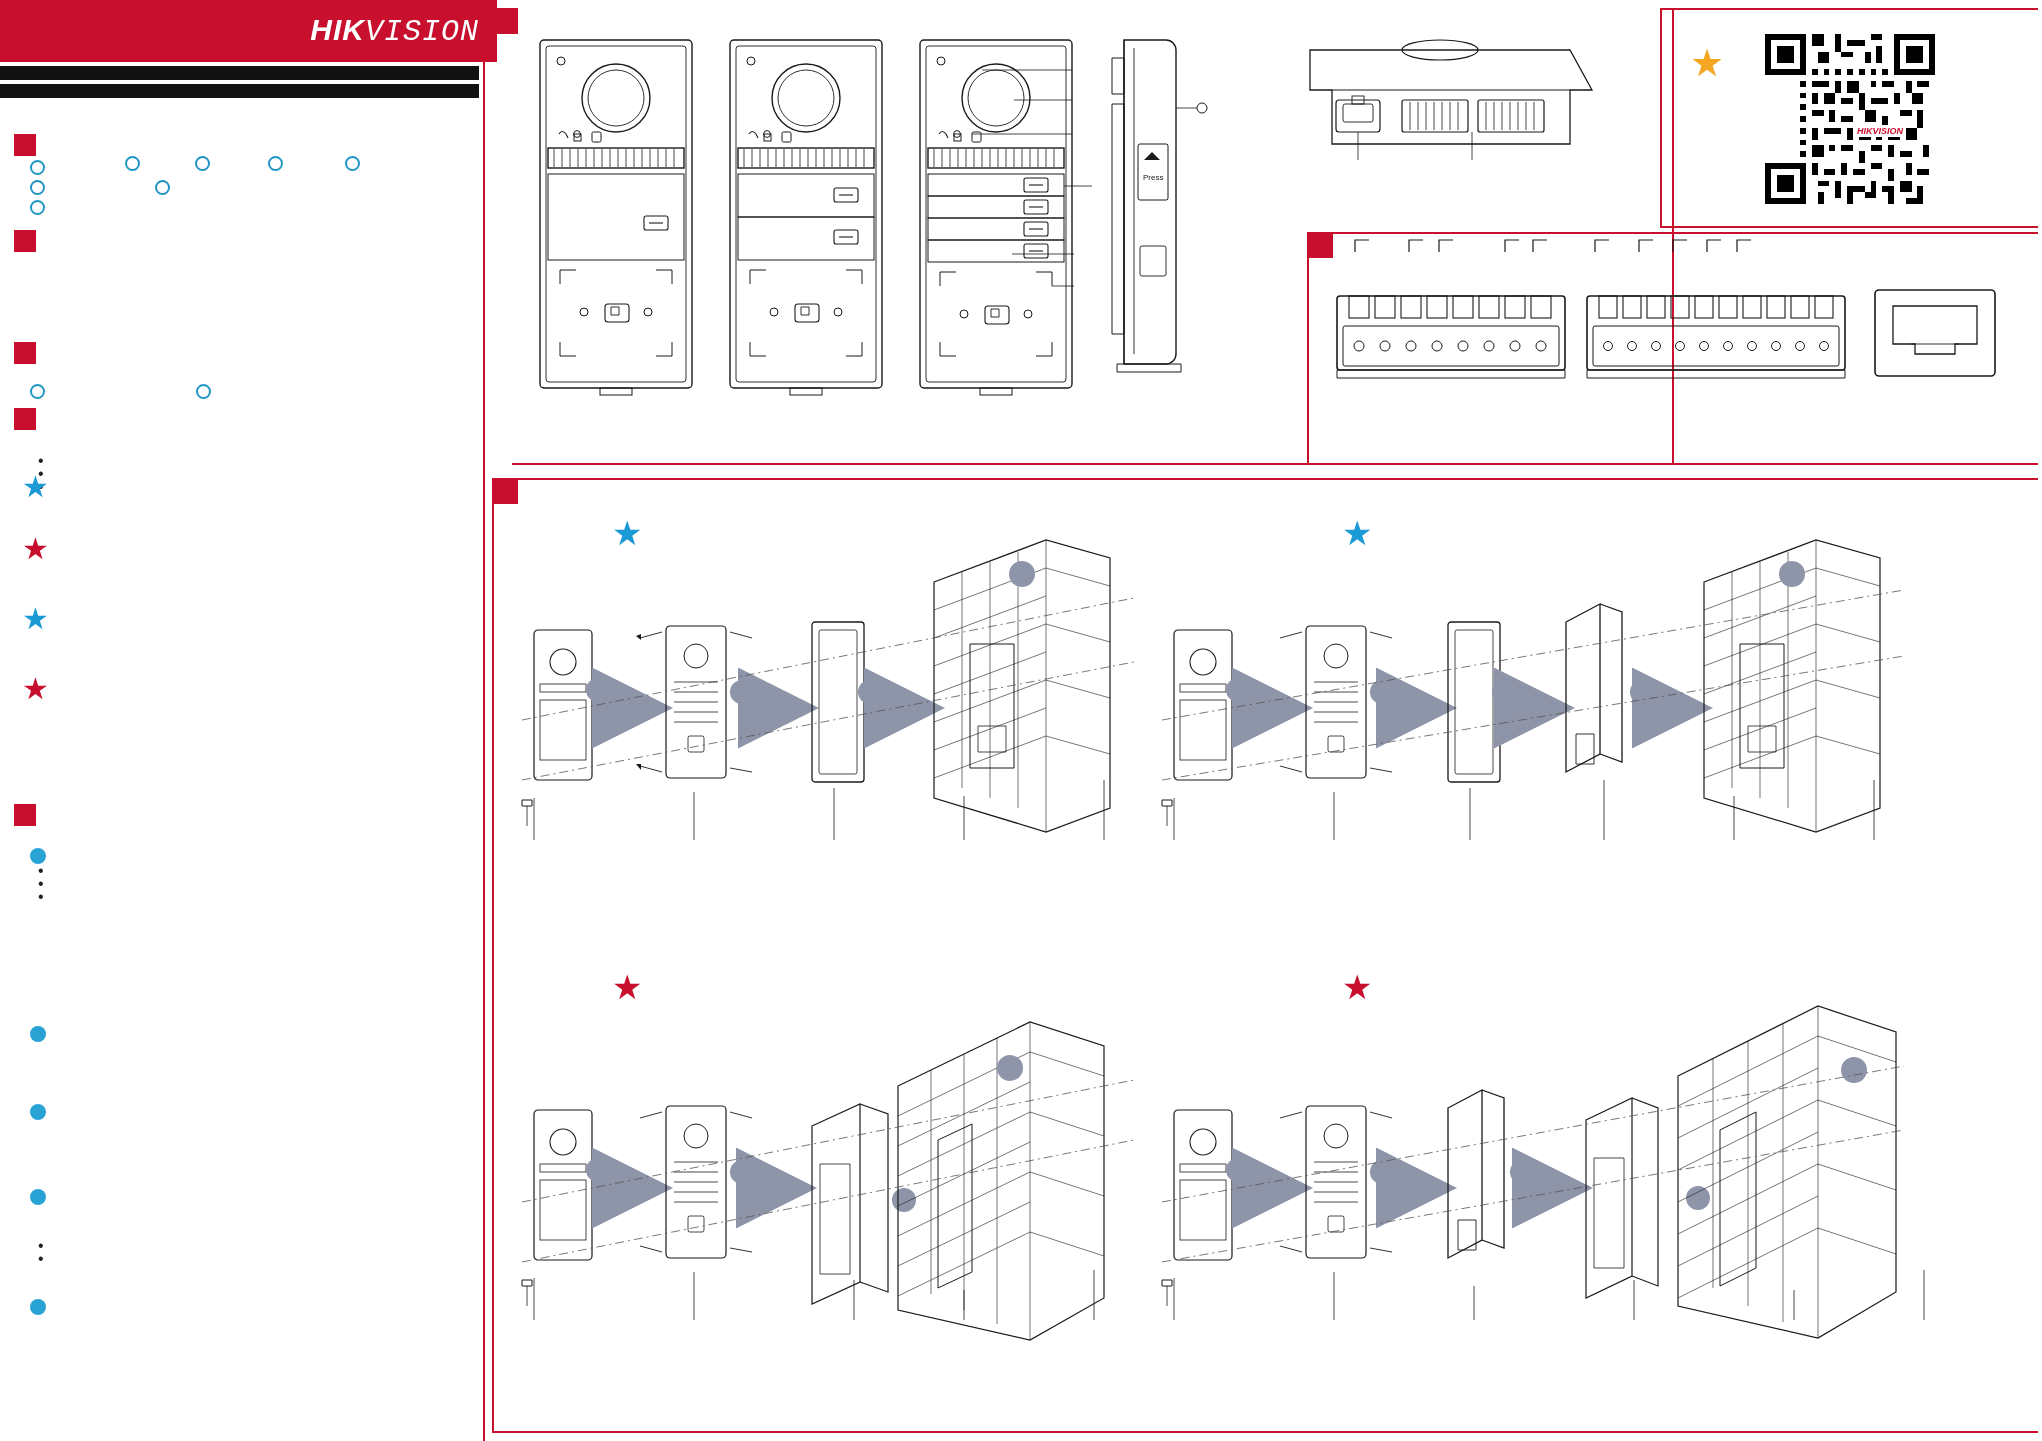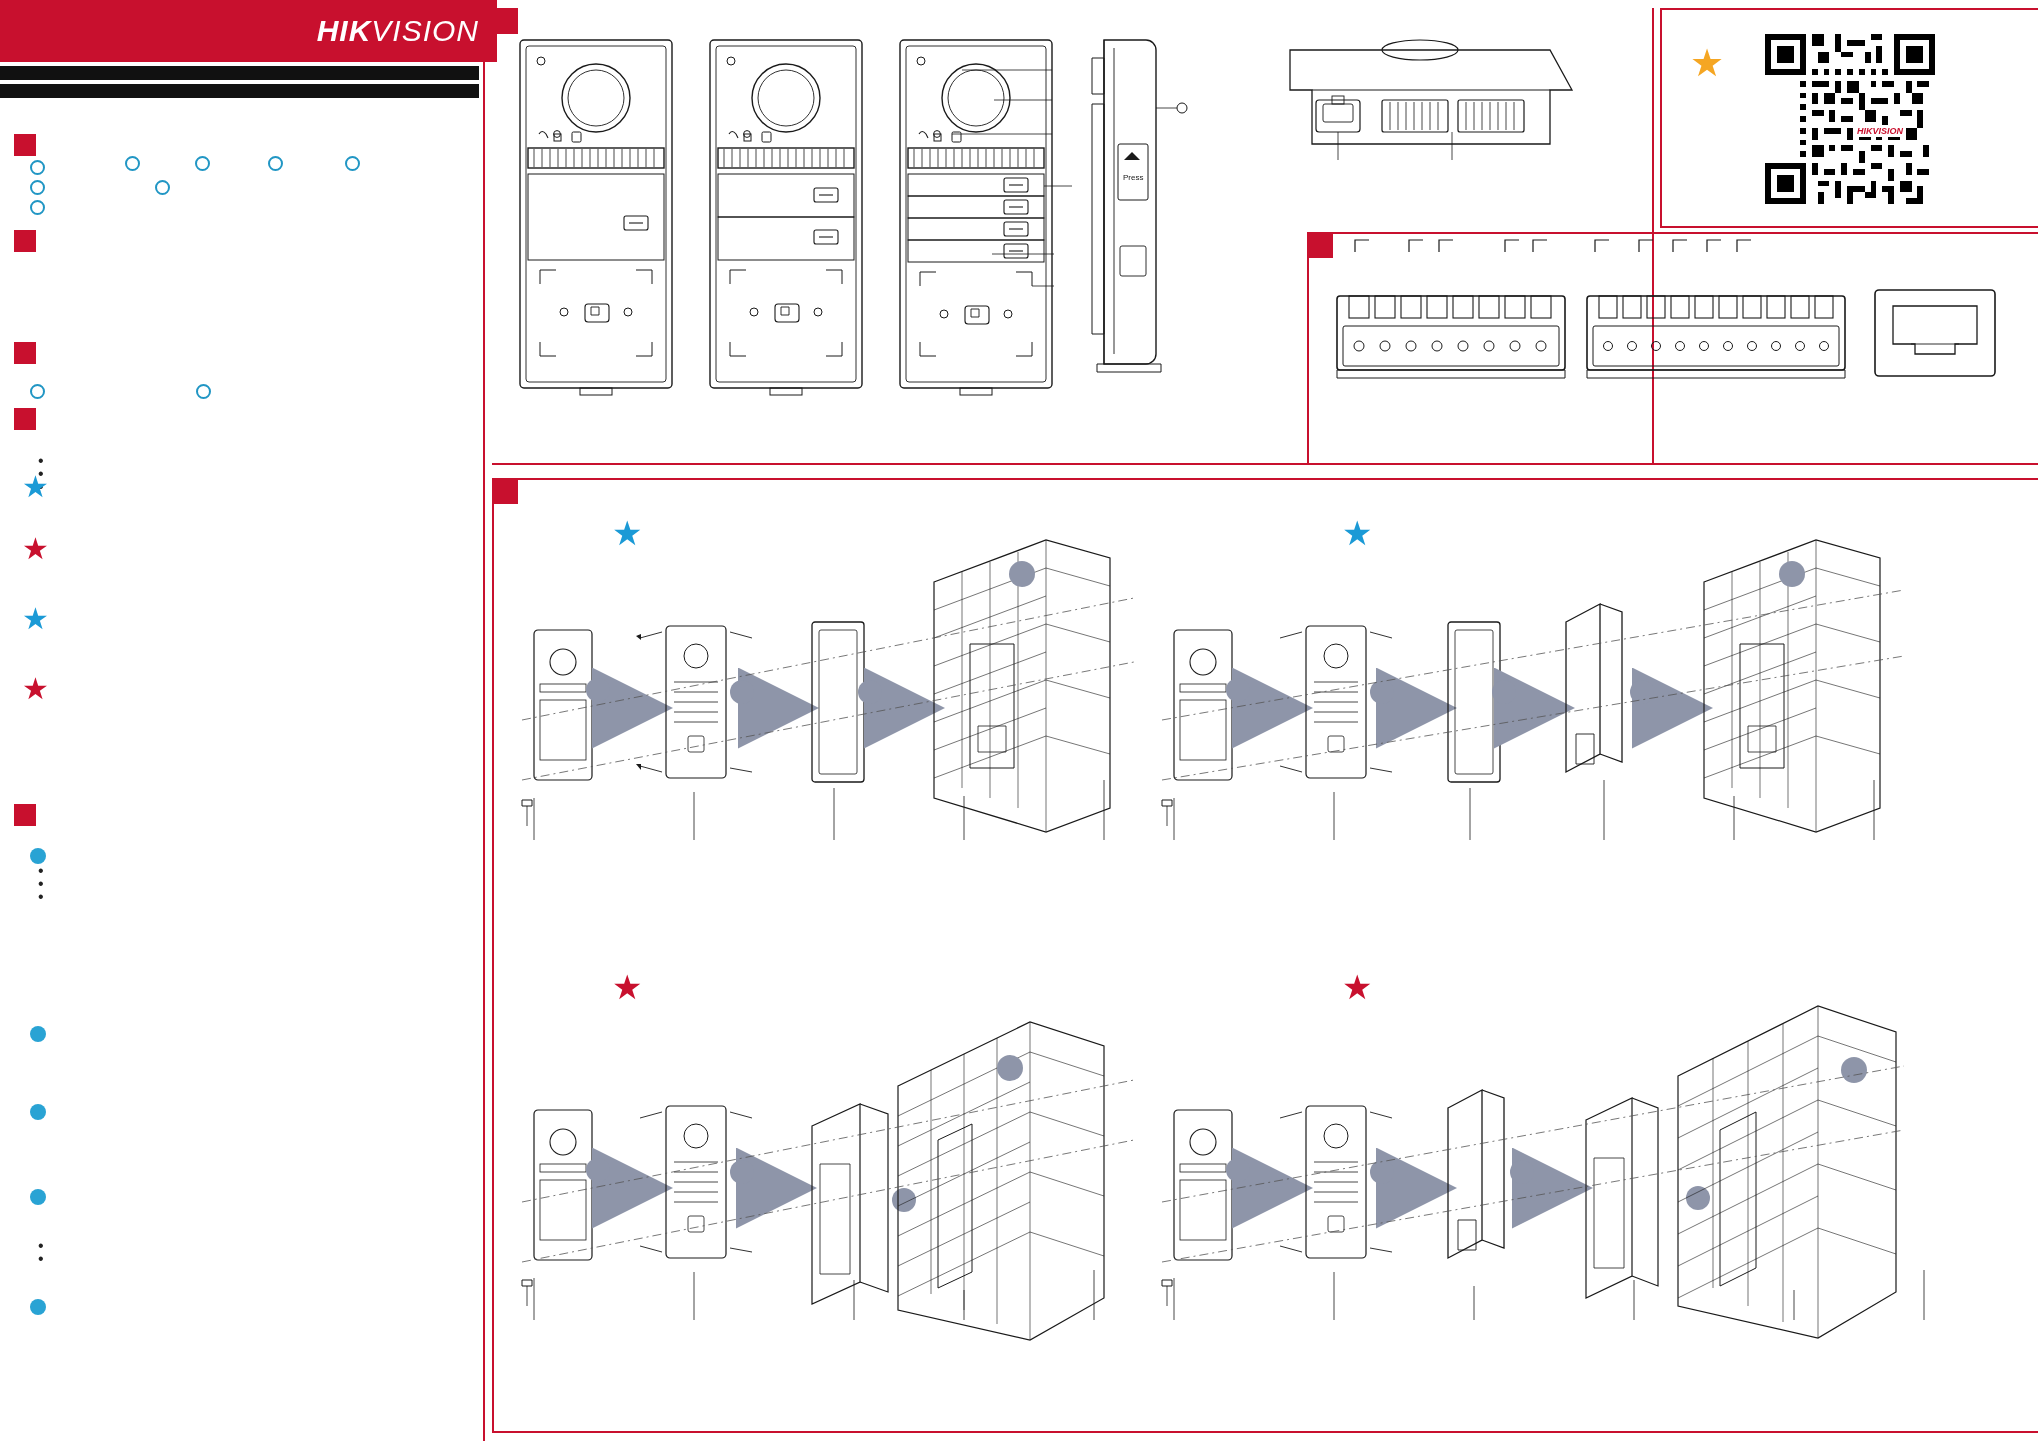--- a/index.html
+++ b/index.html
@@ -30,21 +30,21 @@
   }
   .brand-text {
     color: #ffffff;
     font-style: italic;
     font-weight: bold;
     font-size: 30px;
     letter-spacing: 1px;
     padding-right: 18px;
     font-family: "Liberation Sans", sans-serif;
   }
-  .brand-text .thin { font-weight: normal; }
+  .brand-text .thin { font-weight: normal; font-family: Liberation Mono, monospace; }
 
   .black-bar-1 {
     position: absolute;
     left: 0; top: 66px;
     width: 479px; height: 14px;
     background: #111;
   }
   .black-bar-2 {
     position: absolute;
     left: 0; top: 84px;
@@ -136,21 +136,21 @@
     left: 1307px; top: 232px;
     width: 731px; height: 233px;
     border: 2px solid #c8102e;
     border-right: none;
     box-sizing: border-box;
   }
 
   
   .dev-panel {
     position: absolute;
-    left: 492px; top: 8px;
+    left: 512px; top: 8px;
     width: 1162px; height: 457px;
     border: 2px solid #c8102e;
     border-top: none;
     border-left: none;
     box-sizing: border-box;
     text-align: center;
   }
 
   
   .install-panel {

